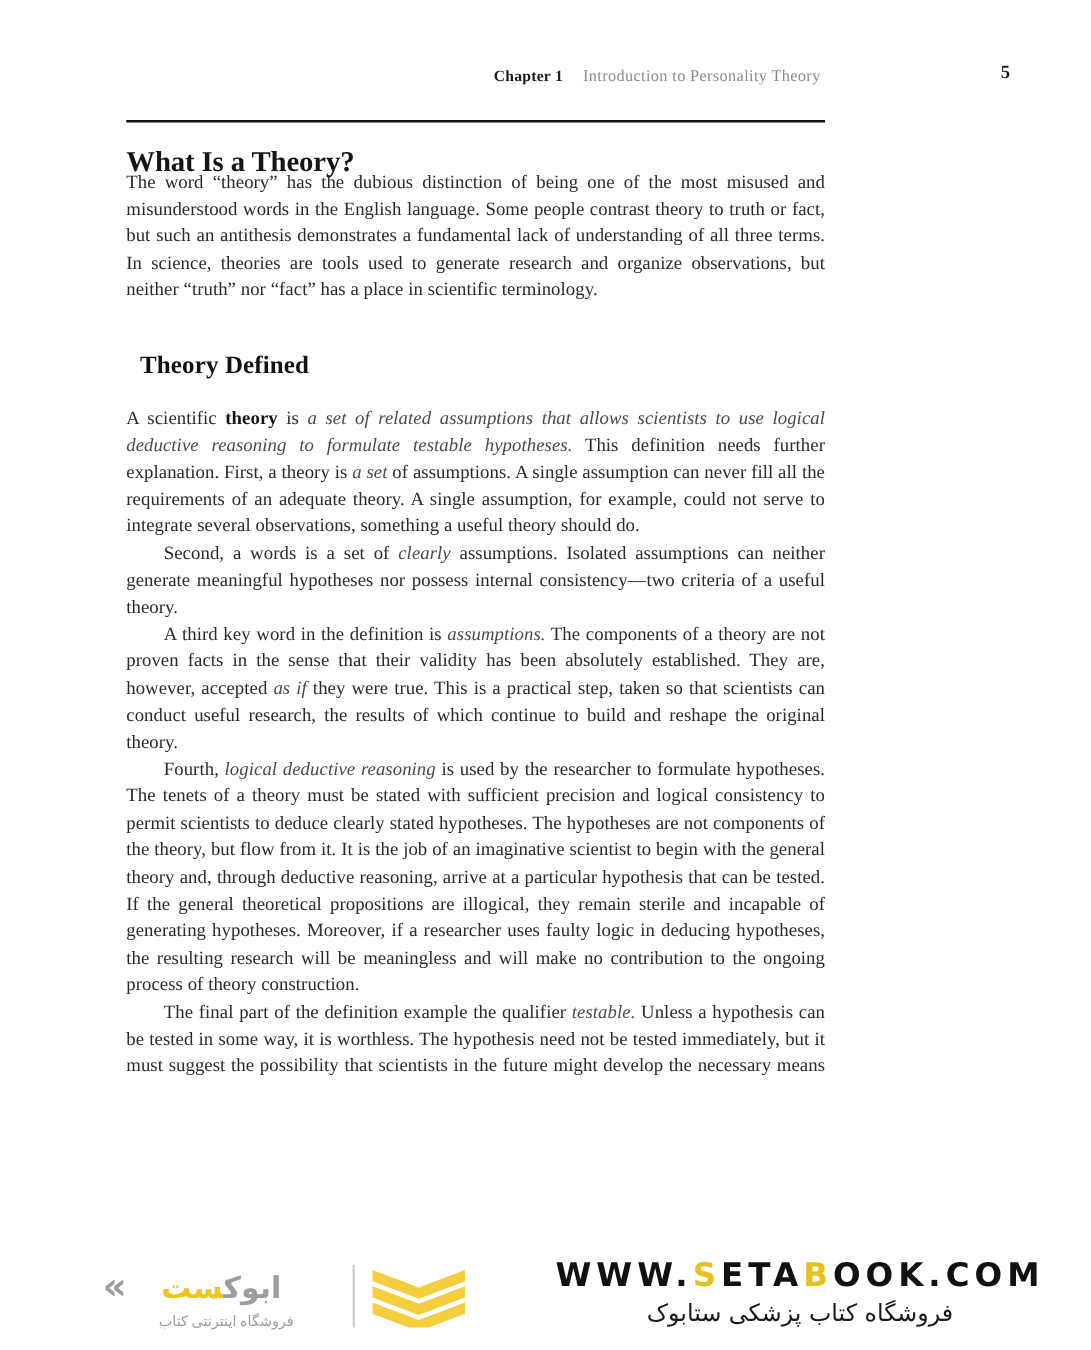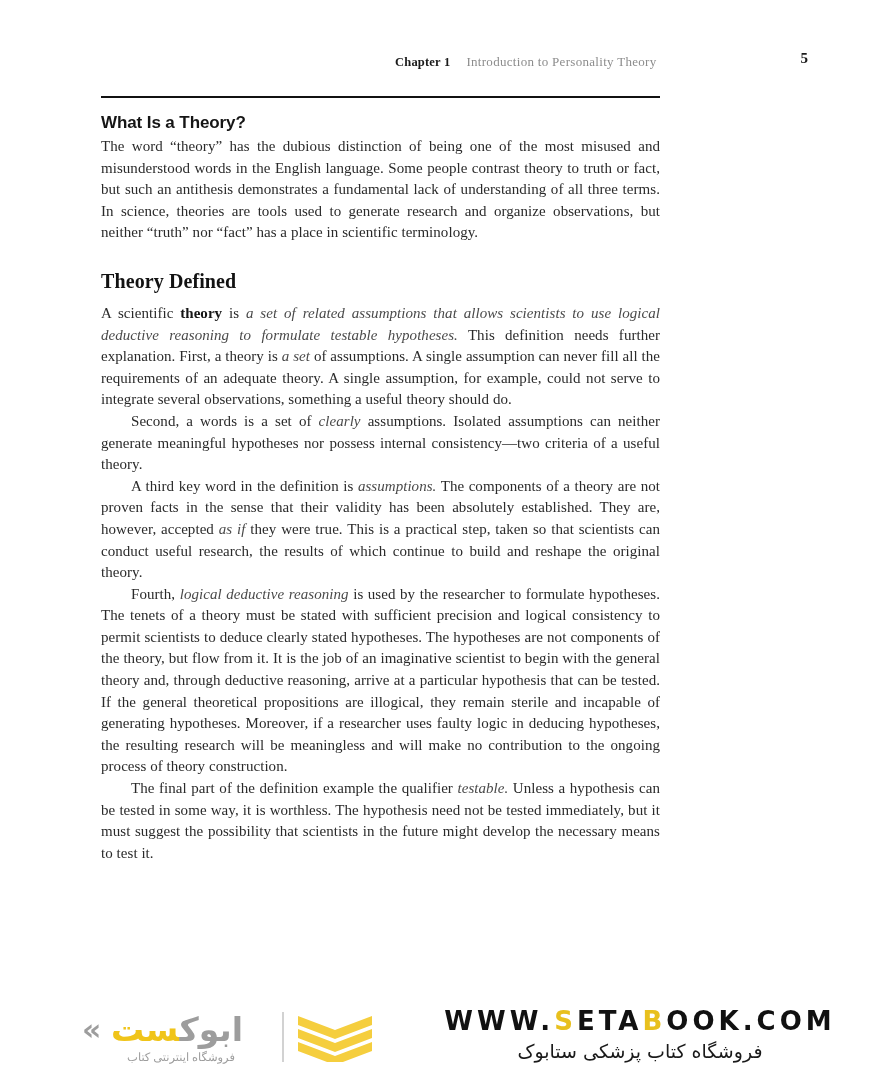--- a/index.html
+++ b/index.html
@@ -69,23 +69,23 @@
     left: 101px;
     top: 96px;
     width: 559px;
     height: 0;
     border-top: 2.2px solid #111111;
   }
   #h1-what-is-a-theory {
     position: absolute;
     left: 101px;
     top: 102px;
-    font-family: Liberation Sans, sans-serif;
-    font-weight: bold;
-    font-size: 17px;
+    font-family: Liberation Serif, serif;
+    font-weight: bold;
+    font-size: 23px;
     color: #151515;
     letter-spacing: -0.1px;
   }
 
   
   #body-col {
     position: absolute;
     left: 101px;
     top: 136px;
     width: 559px;
@@ -98,21 +98,21 @@
     color: #2a2a2a;
     text-align: justify;
     text-justify: inter-word;
     letter-spacing: 0.05px;
   }
   p.para.indent { text-indent: 30px; }
   p.para em { font-style: italic; color: #4a4a4a; }
   p.para strong { font-weight: bold; color: #151515; }
 
   h2.bhead {
-    margin: 0;
+    margin: 11px;
     font-family: "Liberation Serif", serif;
     font-weight: bold;
     font-size: 20px;
     color: #121212;
     letter-spacing: 0.1px;
   }
 
   .gap-before-bhead { height: 26px; }
   .gap-after-bhead  { height: 10px; }
   .gap-section      { height: 30px; }
@@ -169,21 +169,21 @@
     position: absolute;
     left: 0;
     top: 2px;
     width: 190px;
     height: 42px;
     direction: rtl;
     text-align: center;
     white-space: nowrap;
     font-family: "DejaVu Sans", sans-serif;
     font-weight: bold;
-    font-size: 33px;
+    font-size: 24px;
     line-height: 40px;
   }
   .lw-yellow { color: #F0C419; }
   .lw-gray   { color: #9d9d9d; }
   #logo-guillemet {
     position: absolute;
     left: 0px;
     top: 6px;
     font-family: "DejaVu Sans", sans-serif;
     font-size: 30px;

